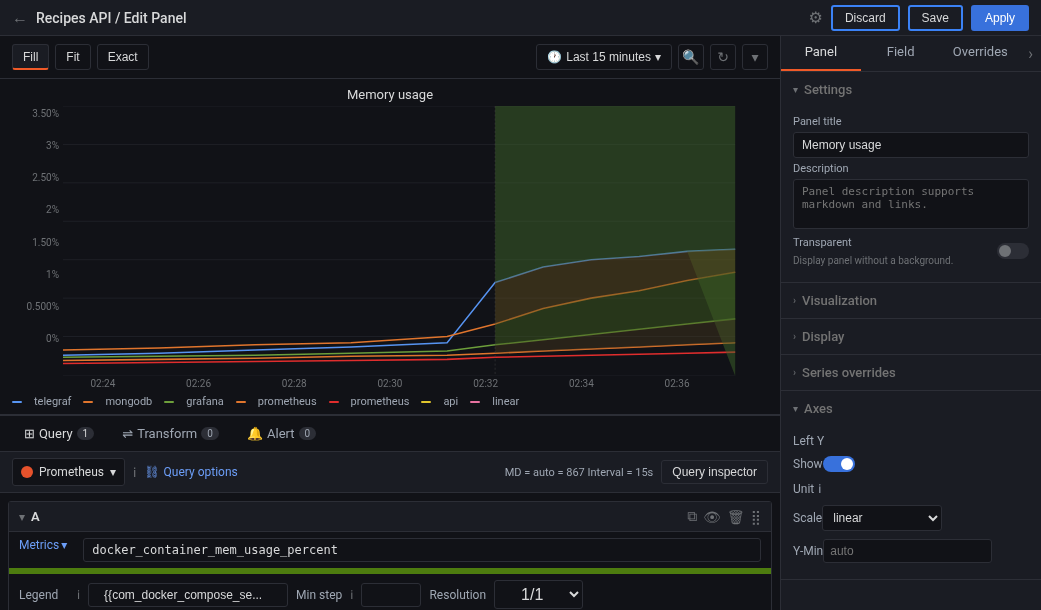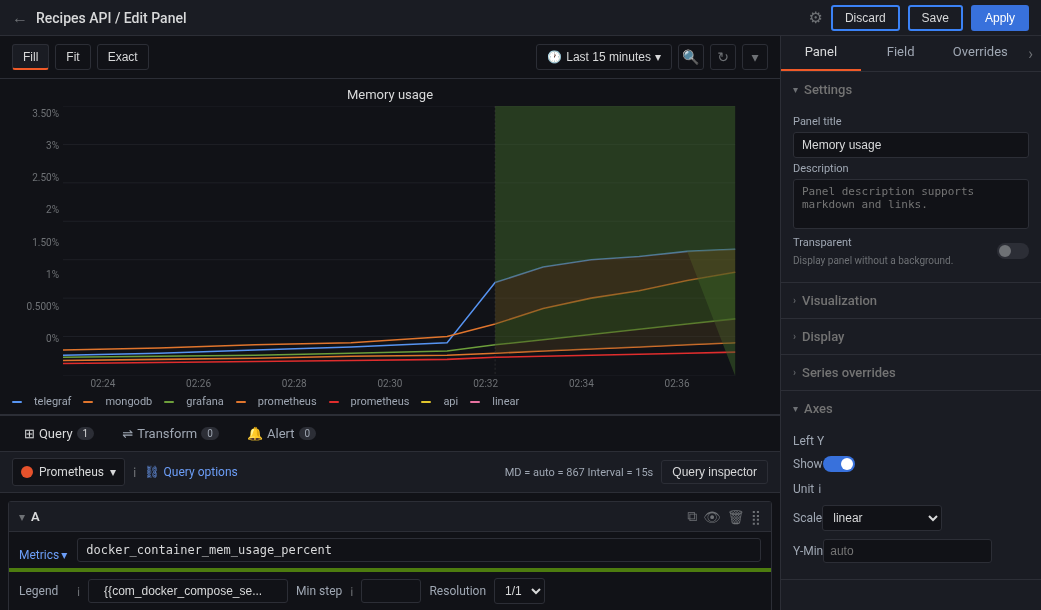--- a/index.html
+++ b/index.html
@@ -46,31 +46,31 @@
     .datasource-select { display: flex; align-items: center; gap: 6px; background: #111217; border: 1px solid #2c2e36; border-radius: 3px; padding: 4px 8px; cursor: pointer; color: #d8d9da; height: 28px; }
     .info-icon { color: #6e7175; cursor: pointer; font-size: 13px; }
     .query-options-link { display: flex; align-items: center; gap: 4px; color: #6c9ef8; cursor: pointer; font-size: 12px; }
     .query-meta { margin-left: auto; color: #9fa7b3; font-size: 11px; }
     .query-inspector-btn { background: #1a1c23; border: 1px solid #2c2e36; border-radius: 3px; padding: 4px 10px; color: #d8d9da; cursor: pointer; font-size: 12px; }
     .query-block { border: 1px solid #2c2e36; margin: 8px; border-radius: 3px; }
     .query-block-header { display: flex; align-items: center; padding: 6px 10px; border-bottom: 1px solid #2c2e36; background: #1a1c23; }
     .query-label { font-weight: 600; color: #d8d9da; font-size: 13px; margin-right: auto; }
     .query-actions { display: flex; gap: 6px; align-items: center; }
     .q-icon { color: #6e7175; cursor: pointer; font-size: 14px; }
-    .metrics-row { display: flex; align-items: flex-end; padding: 6px 10px; gap: 10px; border-bottom: 4px solid #4d7c0f; }
+    .metrics-row { display: flex; align-items: flex-start; padding: 6px 10px; gap: 16px; border-bottom: 6px solid #4d7c0f; }
     .metrics-select { background: transparent; border: none; color: #6c9ef8; cursor: pointer; font-size: 12px; display: flex; align-items: center; gap: 2px; }
     .metrics-value { flex: 1; background: #111217; border: 1px solid #2c2e36; border-radius: 3px; padding: 4px 8px; color: #d8d9da; font-family: monospace; font-size: 12px; }
     .legend-row { display: flex; align-items: center; padding: 6px 10px; gap: 8px; }
     .row-label { color: #9fa7b3; font-size: 12px; min-width: 50px; }
     .row-info { color: #6e7175; font-size: 12px; }
     .legend-input { flex: 1; max-width: 200px; background: #111217; border: 1px solid #2c2e36; border-radius: 3px; padding: 4px 15px; color: #d8d9da; font-size: 12px; }
     .min-step-label { color: #9fa7b3; font-size: 12px; }
     .min-step-input { background: #111217; border: 1px solid #2c2e36; border-radius: 3px; padding: 4px 8px; color: #d8d9da; font-size: 12px; width: 60px; }
     .resolution-label { color: #9fa7b3; font-size: 12px; }
-    .resolution-select { background: #111217; border: 1px solid #2c2e36; border-radius: 3px; padding: 4px 6px; color: #d8d9da; font-size: 12px; cursor: pointer; }
+    .resolution-select { background: #111217; border: 1px solid #2c2e36; border-radius: 3px; padding: 4px 22px; color: #d8d9da; font-size: 16px; cursor: pointer; }
     .format-row { display: flex; align-items: center; padding: 6px 10px; gap: 8px; border-top: 1px solid #2c2e36; }
     .toggle { width: 32px; height: 16px; background: #2c2e36; border-radius: 8px; position: relative; cursor: pointer; }
     .toggle.off .toggle-knob { left: 2px; }
     .toggle-knob { position: absolute; top: 2px; width: 12px; height: 12px; border-radius: 50%; background: #6e7175; transition: left 0.2s; left: 2px; }
 
     
     .right-panel { width: 260px; background: #1a1c23; overflow-y: auto; flex-shrink: 0; }
     .panel-tabs { display: flex; border-bottom: 1px solid #2c2e36; }
     .panel-tab { flex: 1; text-align: center; padding: 8px 4px; cursor: pointer; font-size: 13px; color: #9fa7b3; border-bottom: 2px solid transparent; }
     .panel-tab.active { color: #d8d9da; border-bottom-color: #f05a28; }

